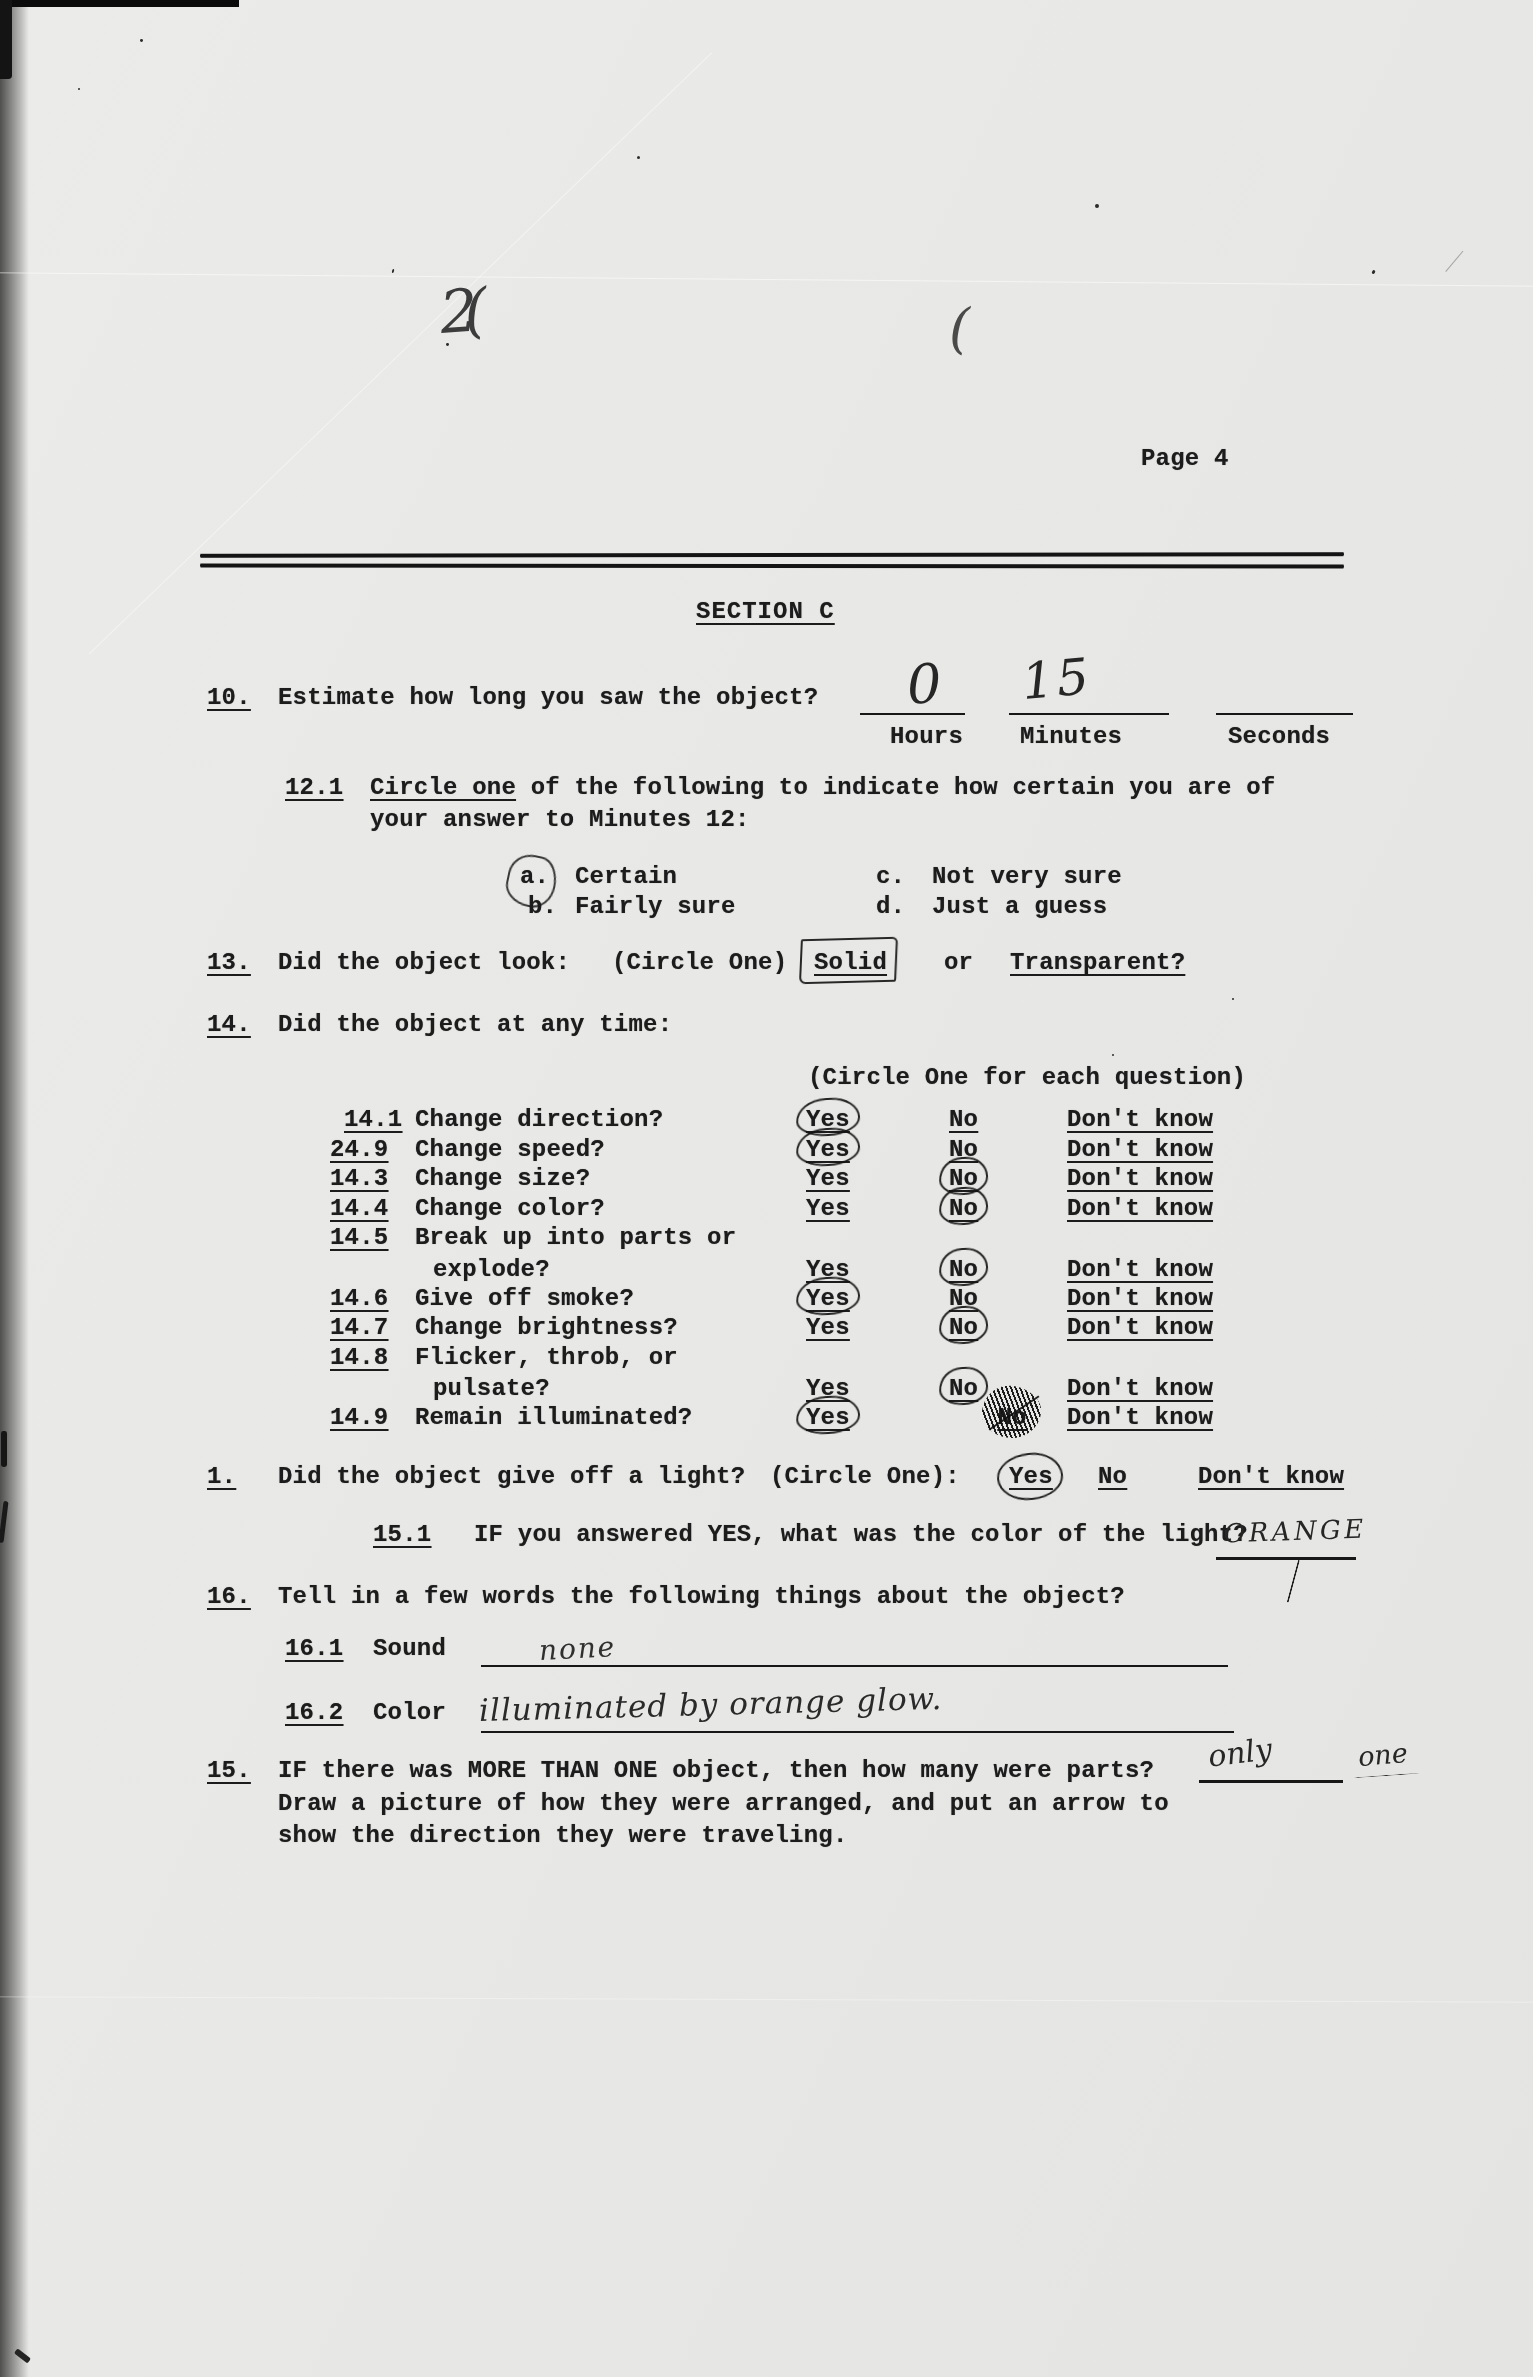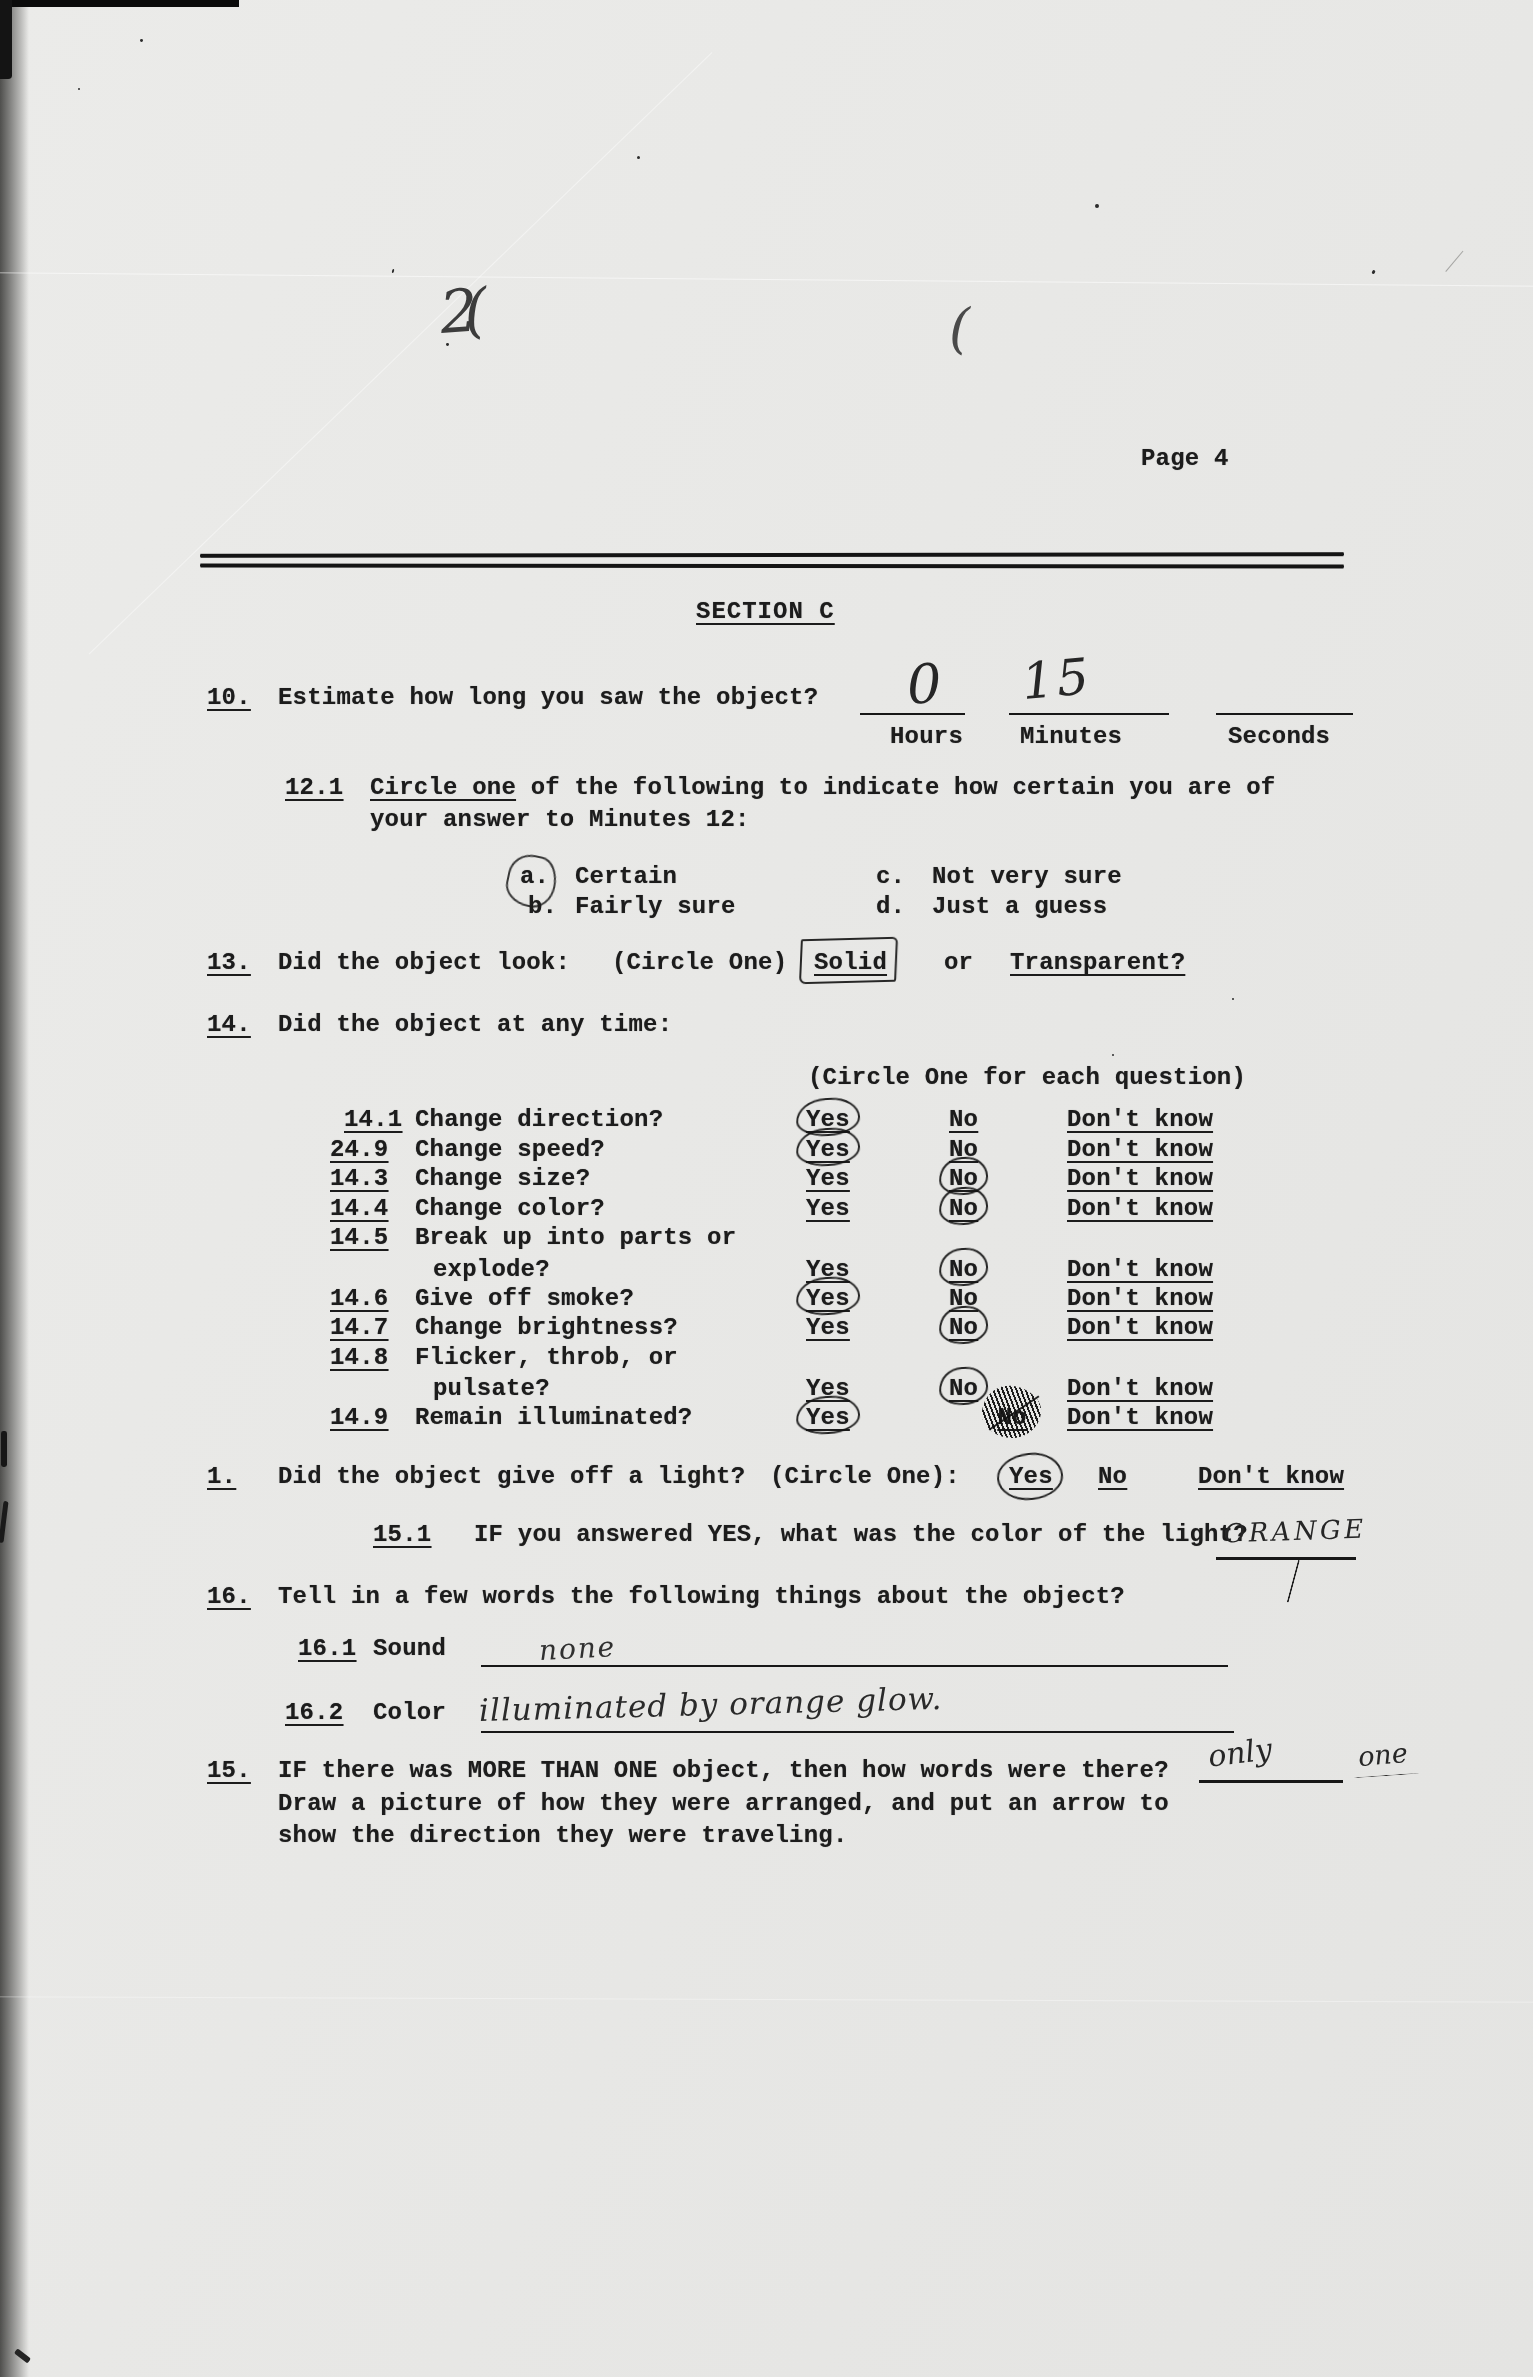--- a/index.html
+++ b/index.html
@@ -220,35 +220,35 @@
   </div>
   <div class="blank" style="left:1216px;top:1557px;width:140px;border-bottom-width:3.4px;"></div>
   <div class="hand" style="left:1224px;top:1516px;font-size:26px;letter-spacing:3.4px;transform:rotate(-2deg);">ORANGE</div>
   <div class="artifact" style="left:1298px;top:1560px;width:0;height:44px;border-left:2.4px solid #1f1f1f;transform:rotate(15deg);transform-origin:top;border-radius:1.4px;"></div>
 
   <div class="line" style="top:1583px">
     <span class="tw u" style="left:207px">16.</span>
     <span class="tw" style="left:278px">Tell in a few words the following things about the object?</span>
   </div>
   <div class="line" style="top:1635px">
-    <span class="tw u" style="left:298px">16.1</span>
+    <span class="tw u" style="left:285px">16.1</span>
     <span class="tw" style="left:373px">Sound</span>
   </div>
   <div class="blank" style="left:481px;top:1665px;width:747px;border-bottom-width:2.9px;"></div>
   <div class="hand" style="left:539px;top:1632px;font-size:28px;letter-spacing:1.9px;transform:rotate(-3deg);color:#303030;">none</div>
   <div class="line" style="top:1699px">
     <span class="tw u" style="left:285px">16.2</span>
     <span class="tw" style="left:373px">Color</span>
   </div>
   <div class="blank" style="left:481px;top:1731px;width:753px;border-bottom-width:2.9px;"></div>
   <div class="hand" style="left:479px;top:1686px;font-size:31px;letter-spacing:1px;transform:rotate(-1.5deg);color:#2a2a2a;">illuminated by orange glow.</div>
 
   <div class="line" style="top:1757px">
     <span class="tw u" style="left:207px">15.</span>
-    <span class="tw" style="left:278px">IF there was MORE THAN ONE object, then how words were there?</span>
+    <span class="tw" style="left:278px">IF there was MORE THAN ONE object, then how many were parts?</span>
   </div>
   <div class="hand" style="left:1208px;top:1735px;font-size:30px;transform:rotate(-7deg);">only</div>
   <div class="blank" style="left:1199px;top:1780px;width:144px;border-bottom-width:3.4px;"></div>
   <div class="hand" style="left:1358px;top:1739px;font-size:27px;transform:rotate(-5deg);">one</div>
   <div class="artifact" style="left:1353px;top:1775px;width:66px;height:0;border-bottom:1.9px solid #242424;transform:rotate(-4deg);border-radius:50%;"></div>
   <div class="line" style="top:1790px">
     <span class="tw" style="left:278px">Draw a picture of how they were arranged, and put an arrow to</span>
   </div>
   <div class="line" style="top:1822px">
     <span class="tw" style="left:278px">show the direction they were traveling.</span>

